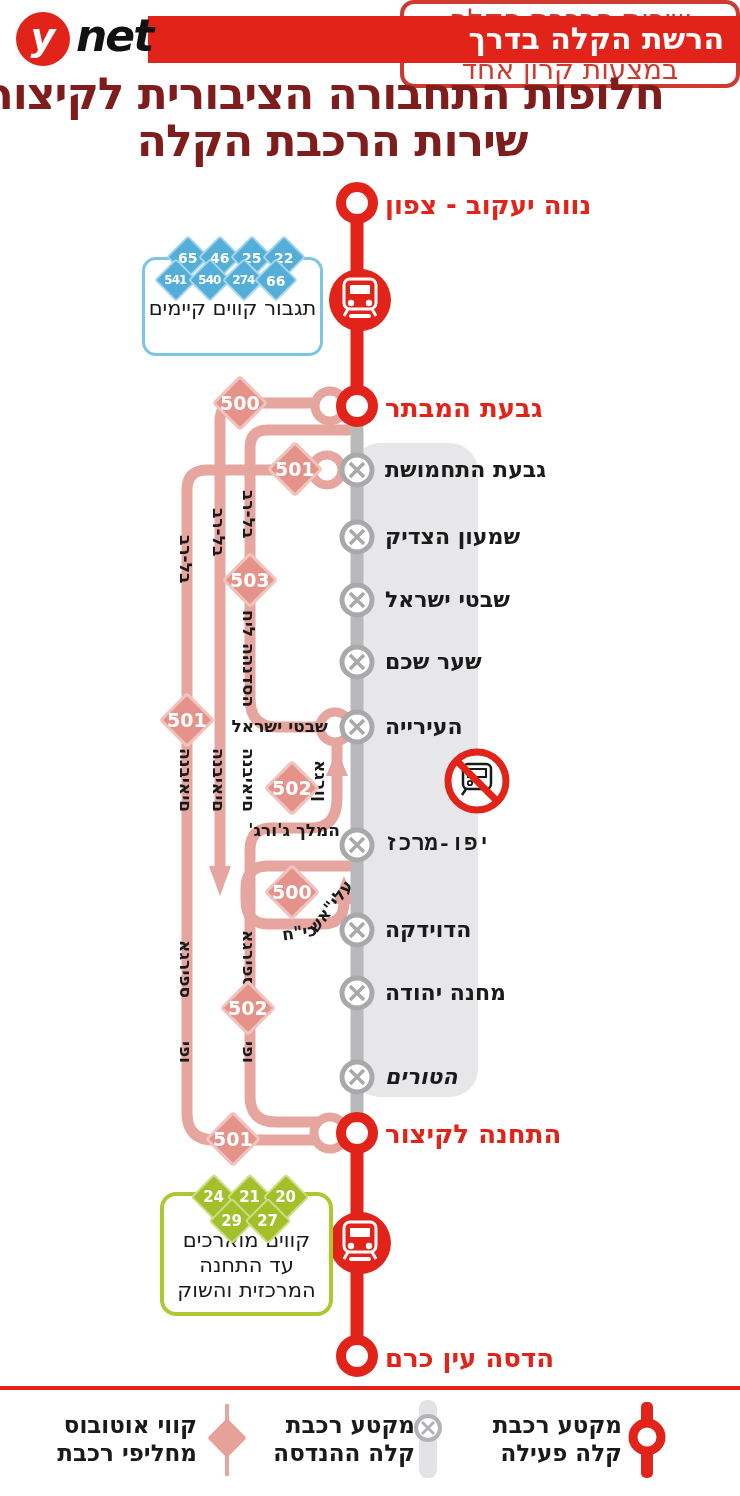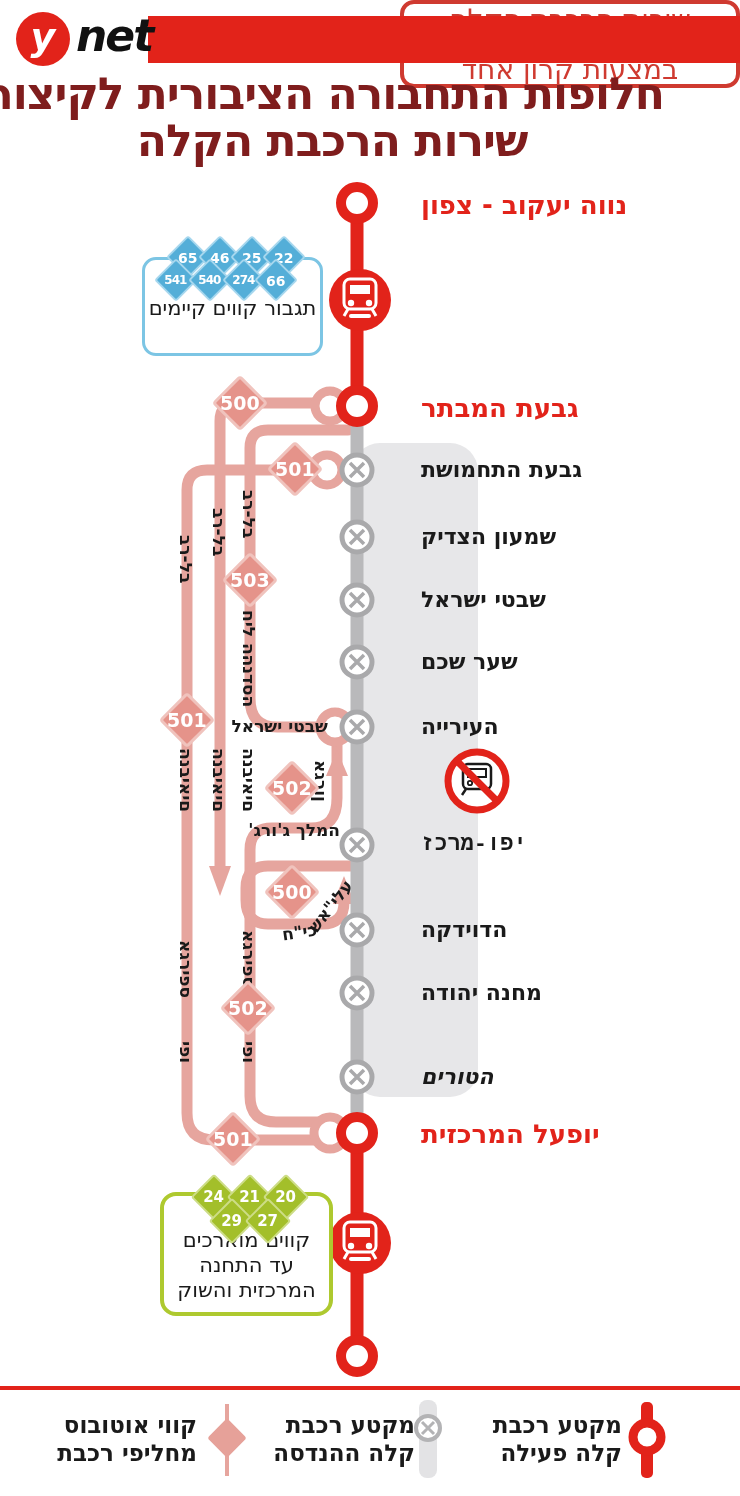--- a/index.html
+++ b/index.html
@@ -11,21 +11,21 @@
   
   .logo-circle{left:16px;top:12px;width:54px;height:54px;background:#e2231a;border-radius:50%;
     display:flex;align-items:center;justify-content:center;z-index:6;}
   .logo-y{color:#fff;font-size:38px;font-weight:bold;font-style:italic;line-height:1;margin-top:-4px;}
   .logo-net{left:76px;top:10px;font-size:44px;font-weight:bold;font-style:italic;color:#111;letter-spacing:-2px;z-index:6;direction:ltr;}
   .banner{left:148px;top:16px;right:0;height:47px;background:#e2231a;z-index:4;}
   .banner-text{right:16px;top:16px;height:47px;line-height:45px;color:#fff;font-size:30px;font-weight:bold;z-index:5;}
   .subtitle{left:0;top:70px;width:664px;text-align:center;font-size:44px;line-height:47px;font-weight:bold;
     color:#7f1d1d;letter-spacing:-1px;z-index:5;}
   
-  .st-label{left:385px;font-size:22px;font-weight:bold;color:#1a1a1a;z-index:5;margin-left:36px;}
+  .st-label{left:385px;font-size:22px;font-weight:bold;color:#1a1a1a;z-index:5;}
   .st-label.active{color:#e2231a;font-size:26px;}
   
   .street{font-size:17px;font-weight:bold;color:#1a1a1a;z-index:5;}
   .vlabel{direction:ltr;unicode-bidi:bidi-override;transform:rotate(90deg);transform-origin:0 0;}
   
   .dm{position:absolute;display:flex;align-items:center;justify-content:center;z-index:6;
       transform:translate(-50%,-50%) rotate(45deg);}
   .dm span{transform:rotate(-45deg);color:#fff;font-weight:bold;}
   .dm.route{width:34px;height:34px;background:#e5938a;border:3px solid #f0c3bd;border-radius:4px;}
   .dm.route span{font-size:19px;}
@@ -154,41 +154,43 @@
       <circle cx="647" cy="1437" r="14" fill="#fff" stroke="#e2231a" stroke-width="9"></circle>
       <rect x="419" y="1400" width="18" height="78" rx="8" fill="#e3e3e5"></rect>
       <circle cx="428" cy="1428" r="12" fill="#fff" stroke="#b3b3b5" stroke-width="4"></circle>
       <path d="M422,1422 L434,1434 M422,1434 L434,1422" stroke="#b3b3b5" stroke-width="3"></path>
       <rect x="225" y="1404" width="4" height="72" fill="#e6a59e"></rect>
       <rect x="213" y="1424" width="28" height="28" rx="3" fill="#e6a199" transform="rotate(45 227 1438)"></rect>
     </g>
   </svg>
 
   <div class="abs banner"></div>
+  <div class="abs banner-text txt">הרשת הקלה בדרך</div>
   <div class="abs logo-circle">
     <span class="logo-y">y</span>
   </div>
   <div class="abs logo-net txt">net</div>
   <div class="abs subtitle txt">
     <div>חלופות התחבורה הציבורית לקיצור</div>
     <div>שירות הרכבת הקלה</div>
   </div>
 
   <div class="abs st-label active" style="top:190px;">נווה יעקוב - צפון</div>
   <div class="abs st-label active" style="top:393px;">גבעת המבתר</div>
   <div class="abs st-label" style="top:457px;text-align:center;">גבעת התחמושת</div>
   <div class="abs st-label" style="top:524px;">שמעון הצדיק</div>
   <div class="abs st-label" style="top:587px;">שבטי ישראל</div>
   <div class="abs st-label" style="top:649px;">שער שכם</div>
   <div class="abs st-label" style="top:714px;">העירייה</div>
   <div class="abs st-label" style="top:832px;font-family:Liberation Mono, monospace;">יפו-מרכז</div>
   <div class="abs st-label" style="top:917px;">הדוידקה</div>
   <div class="abs st-label" style="top:980px;">מחנה יהודה</div>
   <div class="abs st-label" style="top:1064px;font-style:italic;">הטורים</div>
-  <div class="abs st-label active" style="top:1119px;">יופעל המרכזית</div>
+  <div class="abs st-label active" style="top:1119px;">התחנה לקיצור</div>
+  <div class="abs st-label active" style="top:1343px;">הדסה עין כרם</div>
 
   <div class="abs street vlabel" style="left:196px;top:535px;">בר-לב</div>
   <div class="abs street vlabel" style="left:229px;top:508px;">בר-לב</div>
   <div class="abs street vlabel" style="left:259px;top:490px;">בר-לב</div>
   <div class="abs street vlabel" style="left:259px;top:610px;">חיל ההנדסה</div>
   <div class="abs street vlabel" style="left:196px;top:748px;">הנביאים</div>
   <div class="abs street vlabel" style="left:229px;top:748px;">הנביאים</div>
   <div class="abs street vlabel" style="left:259px;top:748px;">הנביאים</div>
   <div class="abs street vlabel" style="left:331px;top:760px;">אגרון</div>
   <div class="abs street vlabel" style="left:196px;top:940px;">אגריפס</div>

